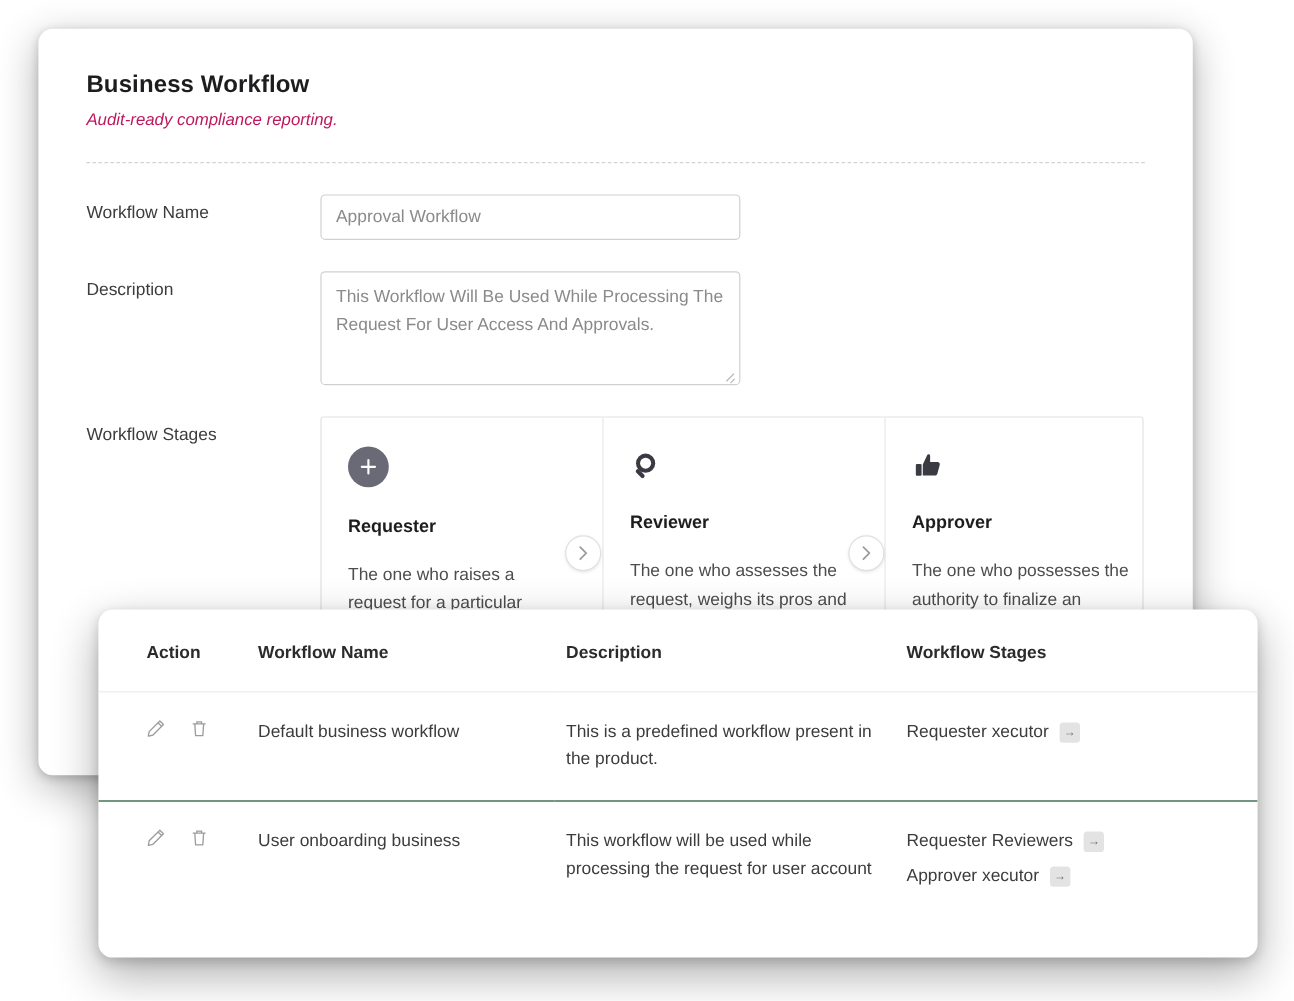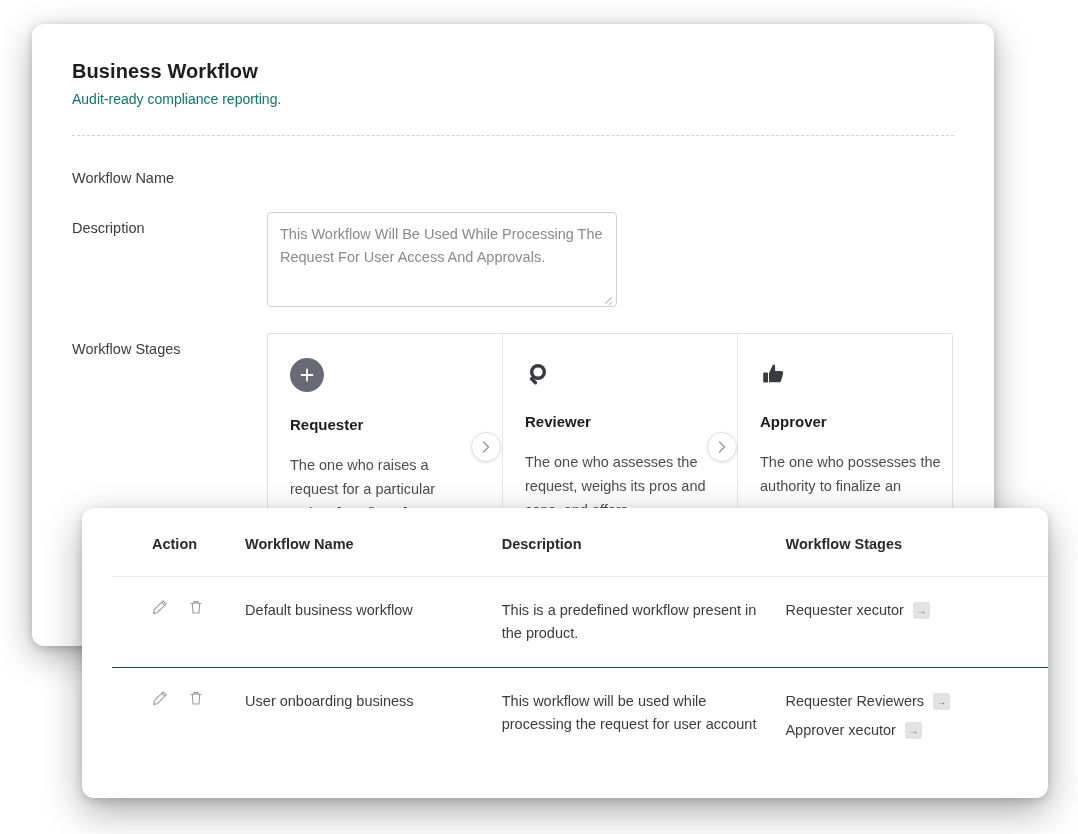--- a/index.html
+++ b/index.html
@@ -37,22 +37,23 @@
 
   .page-title {
     font-size: 20px;
     font-weight: bold;
     color: #1d1d1f;
     letter-spacing: 0.1px;
     margin: 0 0 8px 0;
   }
   .page-subtitle {
     font-size: 14px;
-    color: #0f766e;
+    color: #be185d;
     margin: 0;
+    font-style: italic;
   }
   .divider {
     margin: 28px 0 0 0;
     border-top: 1px dashed #d3d3d3;
     height: 0;
   }
 
   
   .form-row {
     display: flex;
@@ -184,21 +185,20 @@
     height: 290px;
     background: #ffffff;
     border-radius: 12px;
     box-shadow: 0 14px 38px rgba(0,0,0,0.32), 0 3px 10px rgba(0,0,0,0.16);
     overflow: hidden;
   }
   table.wf-table {
     width: 100%;
     border-collapse: collapse;
     table-layout: fixed;
-    margin-left: 30px;
   }
   table.wf-table th {
     text-align: left;
     font-size: 14.5px;
     font-weight: bold;
     color: #2b2b2b;
     padding: 28px 10px 24px 10px;
     border-bottom: 1px solid #ececec;
   }
   table.wf-table td {
@@ -244,20 +244,21 @@
 <div id="root">
 
   <div class="form-card">
     <div class="card-pad">
       <div class="page-title">Business Workflow</div>
       <div class="page-subtitle">Audit-ready compliance reporting.</div>
       <div class="divider"></div>
 
       <div class="form-row">
         <div class="form-label">Workflow Name</div>
+        <div class="text-input">Approval Workflow</div>
       </div>
 
       <div class="form-row">
         <div class="form-label">Description</div>
         <div class="text-area">
           <span>This Workflow Will Be Used While Processing The Request For User Access And Approvals.</span>
           <span class="resize-grip"></span>
         </div>
       </div>
 

